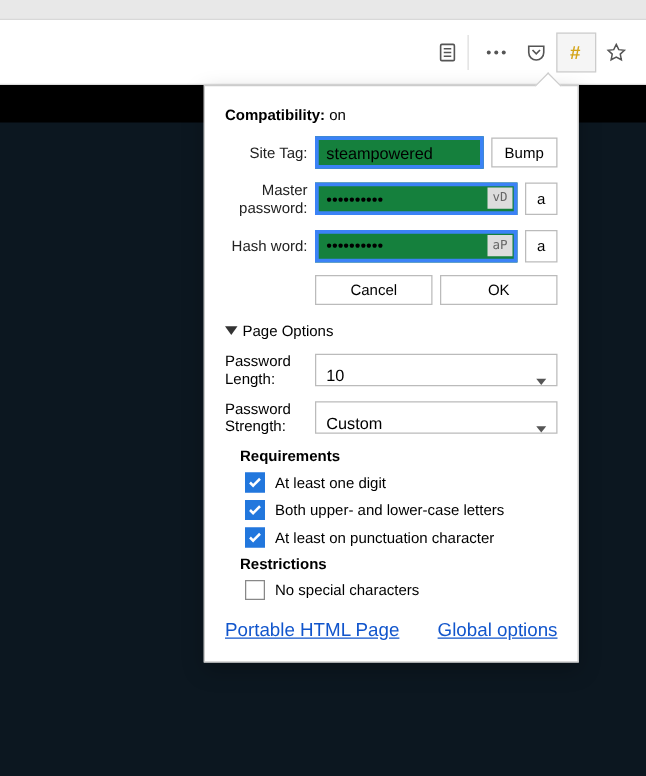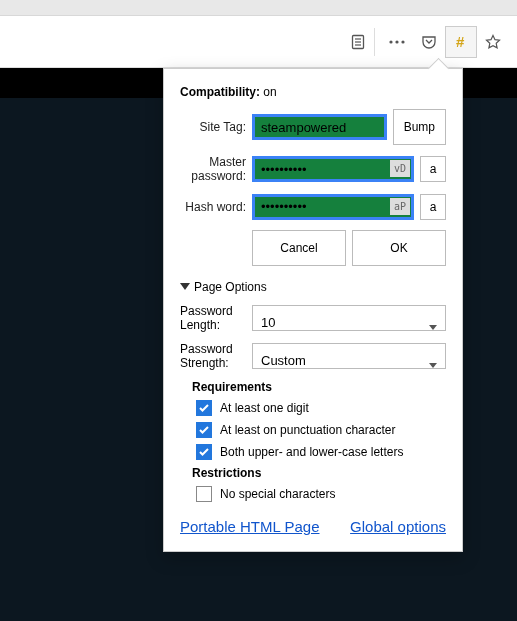--- a/index.html
+++ b/index.html
@@ -105,21 +105,21 @@
     background: #ddd;
     padding: 0 4px;
     font-size: 10px;
     line-height: 18px;
     color: #666;
     font-family: monospace;
   }
   .btn {
     border: 1px solid #bbb;
     background: #fff;
-    height: 36px;
+    height: 24px;
     padding: 0 10px;
     font-size: 12px;
     cursor: pointer;
     font-family: inherit;
   }
   .btn-small {
     width: 26px; height: 26px;
     padding: 0;
   }
   .btn-row {
@@ -313,29 +313,29 @@
         </svg>
     </div>
     <span>At least one digit</span>
   </div>
   <div class="chk-row">
     <div class="chk checked">
       <svg width="12" height="12" viewBox="0 0 12 12">
           <path d="M2 6 l2.5 2.5 L10 3" stroke="#fff" stroke-width="2" fill="none"></path>
         </svg>
     </div>
-    <span>At least on punctuation character</span>
+    <span>Both upper- and lower-case letters</span>
   </div>
   <div class="chk-row">
     <div class="chk checked">
       <svg width="12" height="12" viewBox="0 0 12 12">
           <path d="M2 6 l2.5 2.5 L10 3" stroke="#fff" stroke-width="2" fill="none"></path>
         </svg>
     </div>
-    <span>Both upper- and lower-case letters</span>
+    <span>At least on punctuation character</span>
   </div>
 
   <div class="sub-h">Restrictions</div>
 
   <div class="chk-row">
     <div class="chk">
       
     </div>
     <span>No special characters</span>
   </div>

